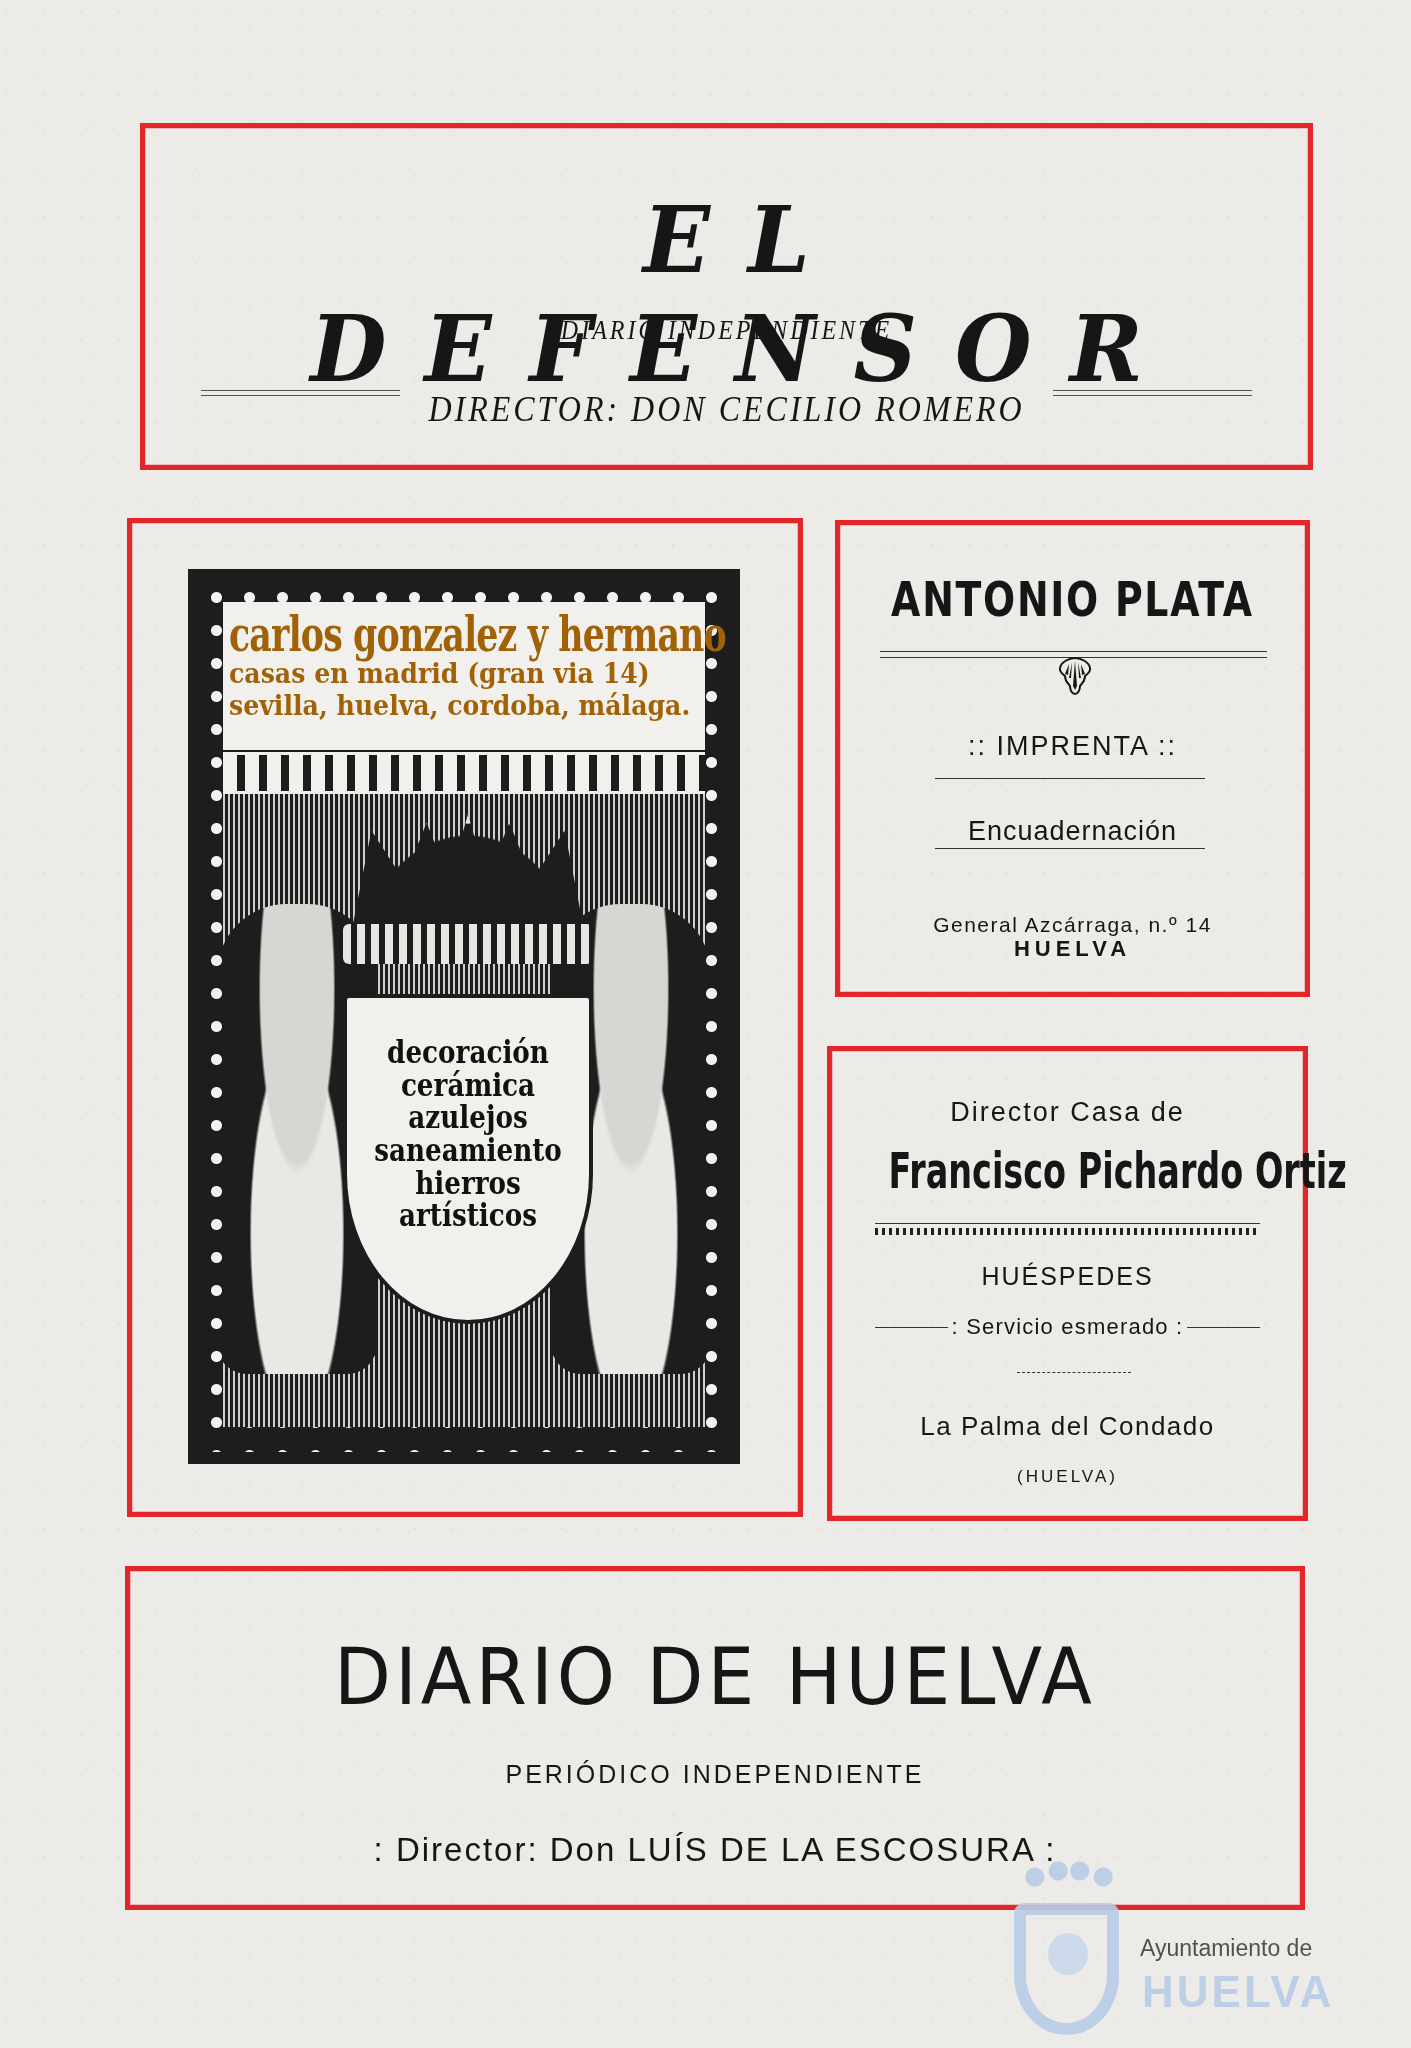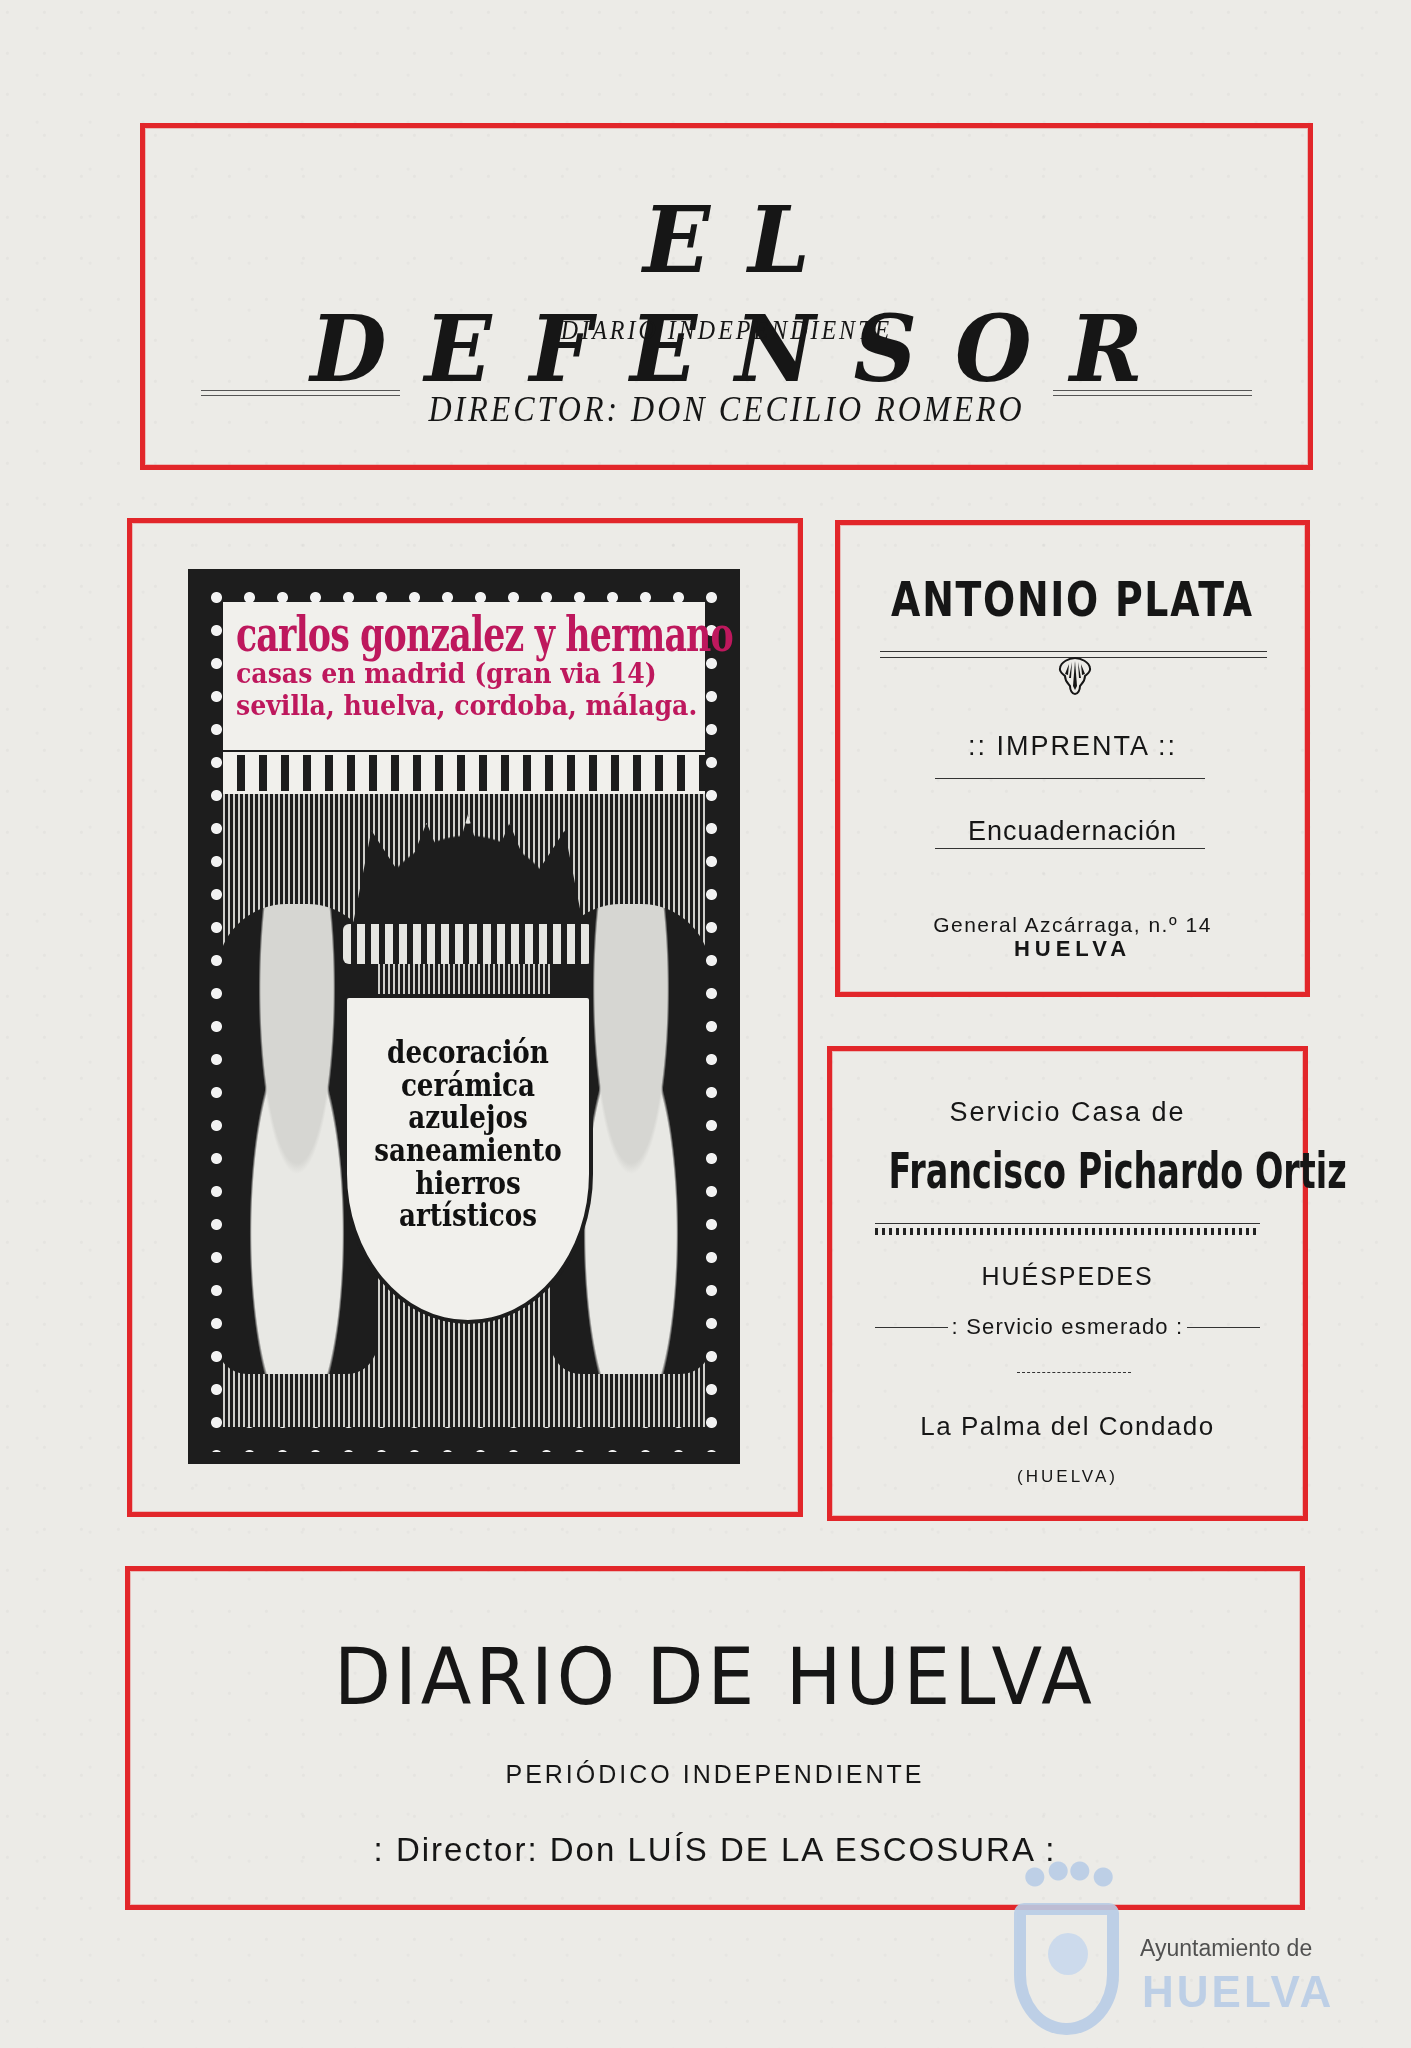--- a/index.html
+++ b/index.html
@@ -47,22 +47,22 @@
       background: #1d1d1d; box-sizing: border-box;
       border: 3px solid #1d1d1d;
     }
     .studs {
       position: absolute; inset: 9px;
       background:
         radial-gradient(circle, #f2f2f2 0 5px, transparent 6px) 0 0 / 33px 33px;
     }
     .ceramic-header {
       position: absolute; left: 32px; right: 32px; top: 30px; height: 148px;
-      background: #f1f0ec; box-sizing: border-box; padding: 8px 6px 0 13px;
-      font-family: "DejaVu Serif", serif; color: #be185d; line-height: 1;
+      background: #f1f0ec; box-sizing: border-box; padding: 8px 6px 0 6px;
+      font-family: "DejaVu Serif", serif; color: #a16207; line-height: 1;
     }
     .ceramic-header .name {
       font-size: 40px; font-weight: bold; letter-spacing: -1px; white-space: nowrap;
       transform: scaleX(0.87) scaleY(1.2); transform-origin: left top; margin-bottom: 10px;
     }
     .ceramic-header .line {
       font-size: 28px; font-weight: bold; white-space: nowrap;
       transform: scaleX(0.9); transform-origin: left top; margin-top: 4px;
     }
     .band {
@@ -248,21 +248,21 @@
   </svg>
   <div class="center imprenta">:: IMPRENTA ::</div>
   <div class="rule2"></div>
   <div class="center encua">Encuadernación</div>
   <div class="rule3"></div>
   <div class="center address">General Azcárraga, n.º 14</div>
   <div class="center city">HUELVA</div>
 </section>
 
 <section id="pichardo" class="box">
-  <div class="center antigua">Servicio Casa de</div>
+  <div class="center antigua">Director Casa de</div>
   <div class="center name">Francisco Pichardo Ortiz</div>
   <div class="fringe"></div>
   <div class="center huesp">HUÉSPEDES</div>
   <div class="servicio-row">
     <span class="s-rule"></span>
     <span class="servicio">: Servicio esmerado :</span>
     <span class="s-rule"></span>
   </div>
   <div class="mini-rule"></div>
   <div class="center palma">La Palma del Condado</div>

